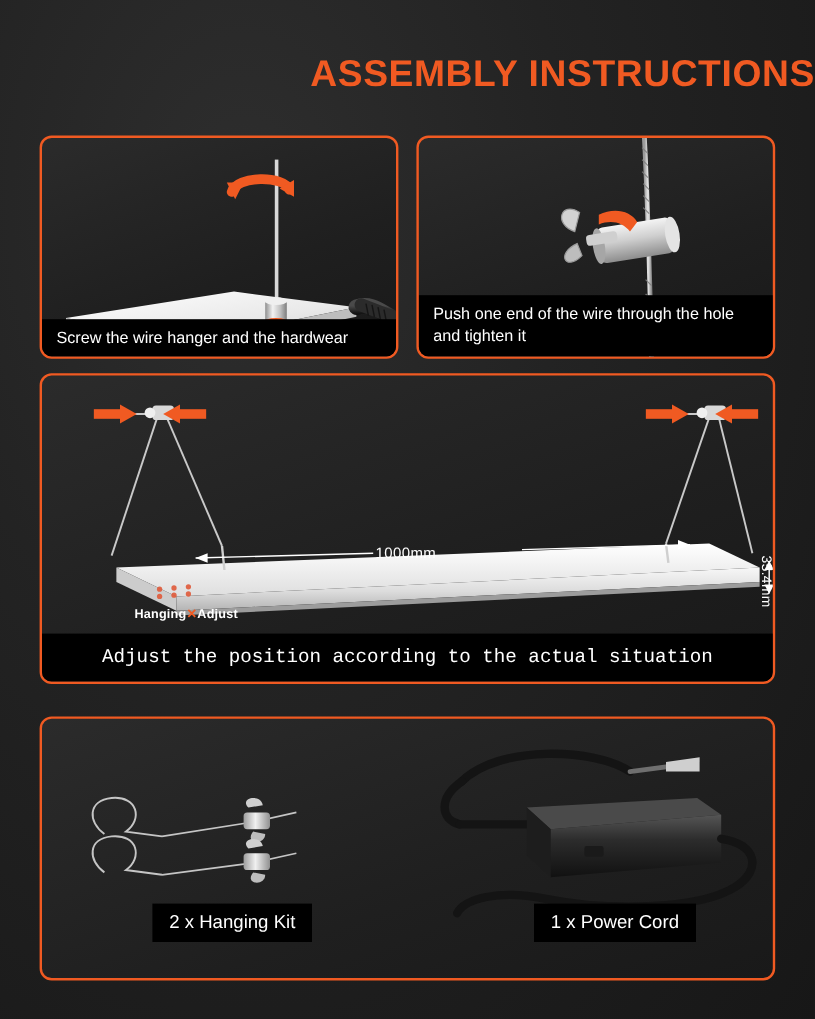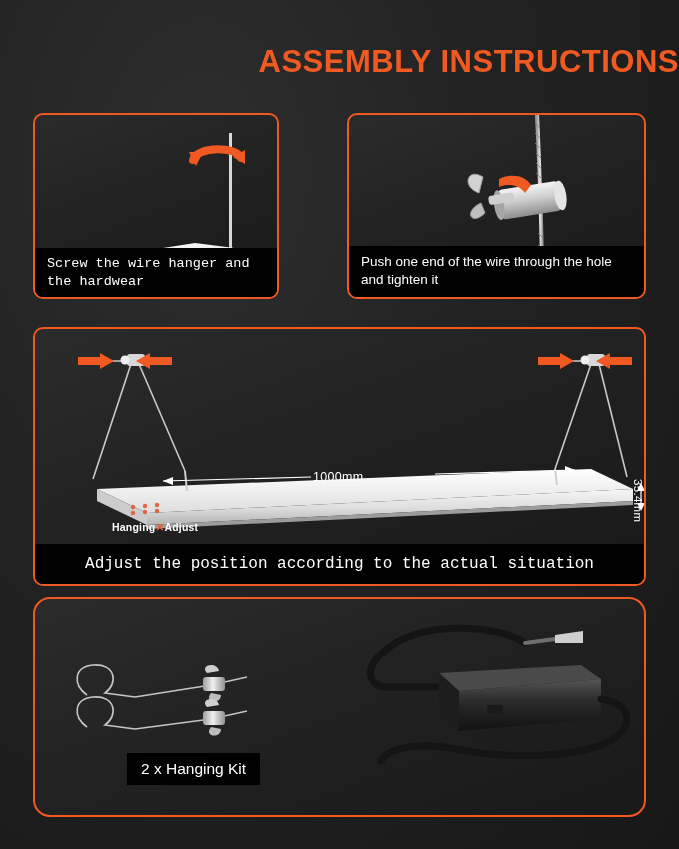--- a/index.html
+++ b/index.html
@@ -37,27 +37,27 @@
   .panel {
     position: absolute;
     border: 2px solid #f05a22;
     border-radius: 10px;
     background: linear-gradient(160deg, #2b2b2b 0%, #1f1f1f 60%, #191919 100%);
     box-sizing: border-box;
     overflow: hidden;
   }
 
   
-  #panel-screw { left: 33px; top: 113px; width: 246px; height: 186px; font-family: Liberation Mono, monospace; }
+  #panel-screw { left: 33px; top: 113px; width: 299px; height: 186px; }
   
   #panel-push { left: 347px; top: 113px; width: 299px; height: 186px; }
   
-  #panel-adjust { left: 33px; top: 311px; width: 613px; height: 259px; margin-top: 16px; }
-  
-  #panel-accessories { left: 33px; top: 597px; width: 613px; height: 220px; border-radius: 17px; }
+  #panel-adjust { left: 33px; top: 311px; width: 613px; height: 259px; }
+  
+  #panel-accessories { left: 33px; top: 597px; width: 613px; height: 220px; }
 
   .caption {
     position: absolute;
     left: 0;
     bottom: 0;
     width: 100%;
     background: #000000;
     color: #ffffff;
     box-sizing: border-box;
     padding: 7px 12px;
@@ -376,15 +376,16 @@
           <polygon points="404,74 424,92 424,132 404,114" fill="#1d1d1d"></polygon>
           <polygon points="424,92 566,80 566,120 424,132" fill="url(#adapterG)"></polygon>
           <rect x="452" y="106" width="16" height="9" rx="2" fill="#1a1a1a"></rect>
         </g>
 
         <path d="M566,100 C 596,104 600,126 578,140 C 546,160 470,160 420,150 C 380,142 352,150 346,162" stroke="#141414" stroke-width="7" fill="none" stroke-linecap="round"></path>
       </svg>
     </div>
 
     <div class="label-chip" style="left:92px; bottom:30px;">2 x Hanging Kit</div>
+    <div class="label-chip" style="left:410px; bottom:30px;">1 x Power Cord</div>
   </div>
 
 </div>
 
 </body></html>

